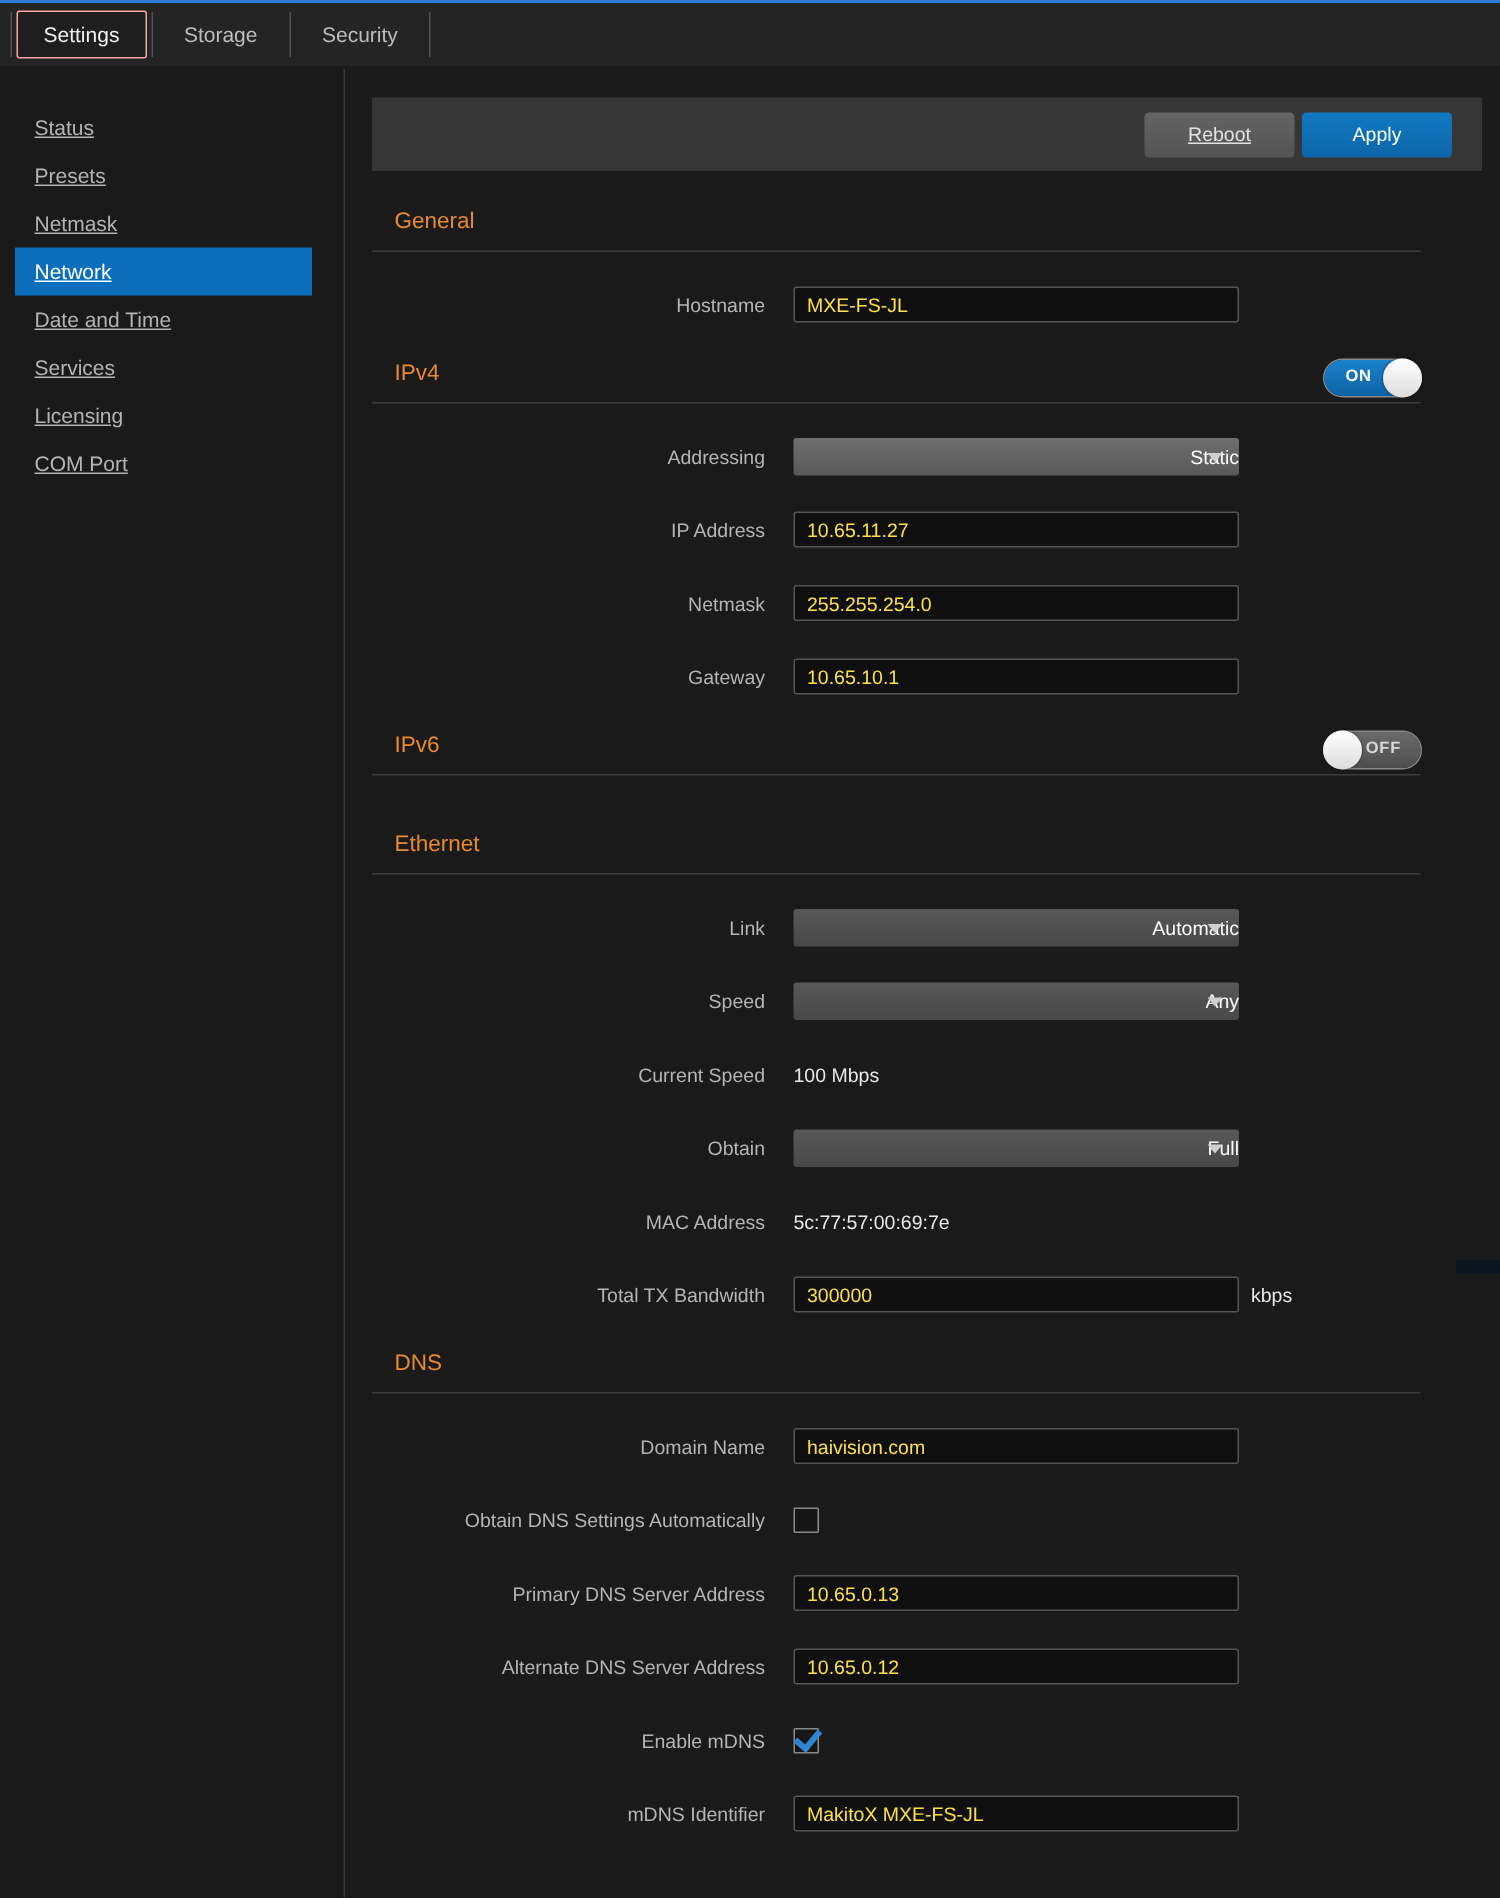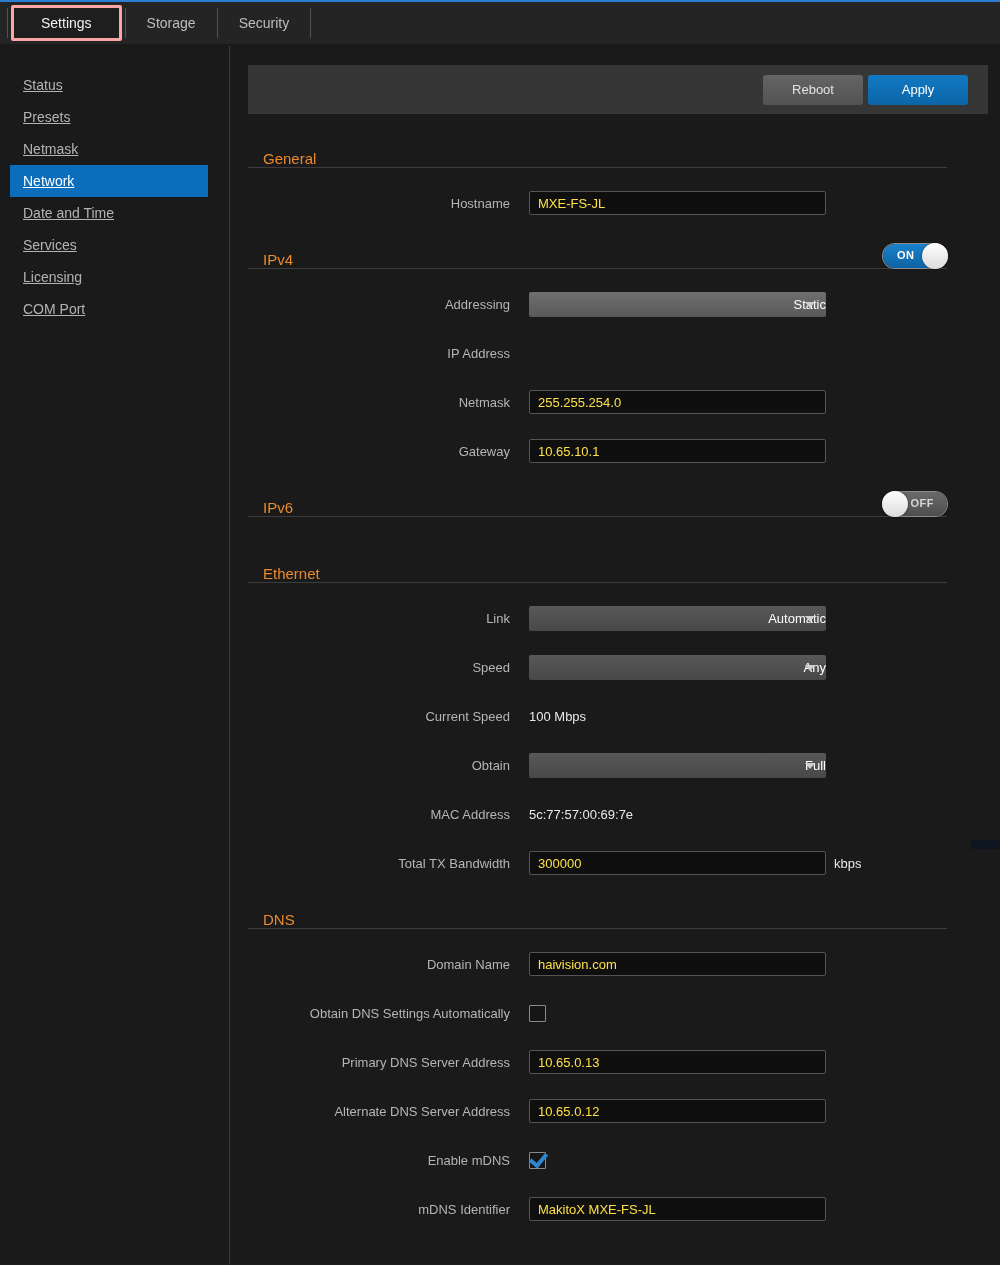--- a/index.html
+++ b/index.html
@@ -17,22 +17,22 @@
     border-top:2px solid #2b7cd3;
     display:flex; align-items:center;
     padding-left:7px;
   }
   .tab-sep { width:1px; height:30px; background:#525252; flex:none; }
   .tab {
     font-size:14px; color:#bdbdbd; padding:8px 18px;
     margin:0 3px; cursor:default; white-space:nowrap;
   }
   .tab.active {
-    border:3px solid #fca5a5; background:#1e1e1e;
-    color:#f0f0f0; border-radius:2px; padding:7px 27px;
+    border:1px solid #fca5a5; background:#1e1e1e;
+    color:#f0f0f0; border-radius:2px; padding:7px 17px;
   }
   
   .sidebar {
     position:absolute; left:0; top:46px; bottom:0; width:230px;
     border-right:1px solid #383838; padding-top:23px;
   }
   .side-item {
     height:32px; line-height:32px; padding-left:23px;
     font-size:14px; color:#b4b4b4; cursor:pointer; white-space:nowrap;text-decoration:underline;
   }
@@ -44,25 +44,25 @@
   .content { position:absolute; left:248px; top:46px; width:740px; }
   .toolbar {
     margin-top:19px; height:49px; background:#363636;
     display:flex; justify-content:flex-end; align-items:center;
     padding-right:20px; gap:5px;
   }
   .btn {
     width:100px; height:30px; border:none; border-radius:3px;
     font-size:13px; font-family:inherit; cursor:pointer;
   }
-  .btn-reboot { background:linear-gradient(#646464,#535353); color:#e3e3e3; }
+  .btn-reboot { background:linear-gradient(#646464,#535353); color:#e3e3e3;text-decoration:underline; }
   .btn-apply  { background:linear-gradient(#1179c2,#0d65a8); color:#ffffff; }
   
   .section-header {
-    height:28px; display:flex; align-items:flex-end;
+    height:28px; display:flex; align-items:flex-start;
     justify-content:space-between; padding:0 41px 0 15px;
   }
   .section-title { color:#e98a2f; font-size:15px; }
   .section-divider { border-bottom:1px solid #3c3c3c; margin-right:41px; }
   .rows { padding-top:23px; }
   .mt-g  { margin-top:25px; }  
   .mt-v4 { margin-top:9px;  }
   .mt-v6 { margin-top:8px;  }
   .mt-et { margin-top:37px; }
   .mt-dn { margin-top:13px; }
@@ -181,20 +181,21 @@
   <div class="rows">
     <div class="row">
       <span class="row-label">Addressing</span>
       <div class="select-box lighter">
         <span class="select-value">Static</span>
         <span class="caret"></span>
       </div>
     </div>
     <div class="row">
       <span class="row-label">IP Address</span>
+      <input class="text-input" type="text" value="10.65.11.27" style="">
     </div>
     <div class="row">
       <span class="row-label">Netmask</span>
       <input class="text-input" type="text" value="255.255.254.0" style="">
     </div>
     <div class="row">
       <span class="row-label">Gateway</span>
       <input class="text-input" type="text" value="10.65.10.1" style="">
     </div>
   </div>

